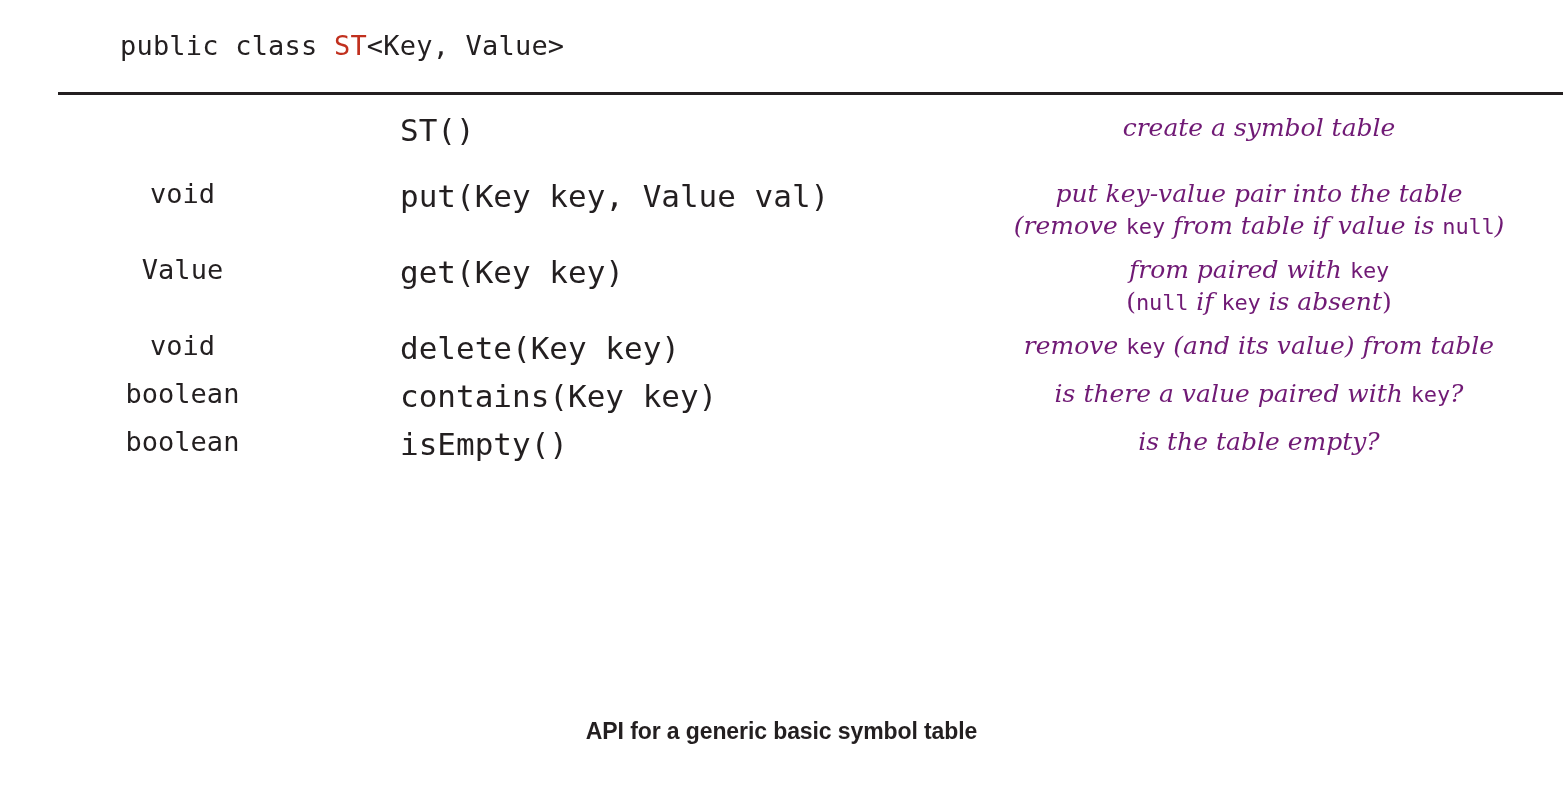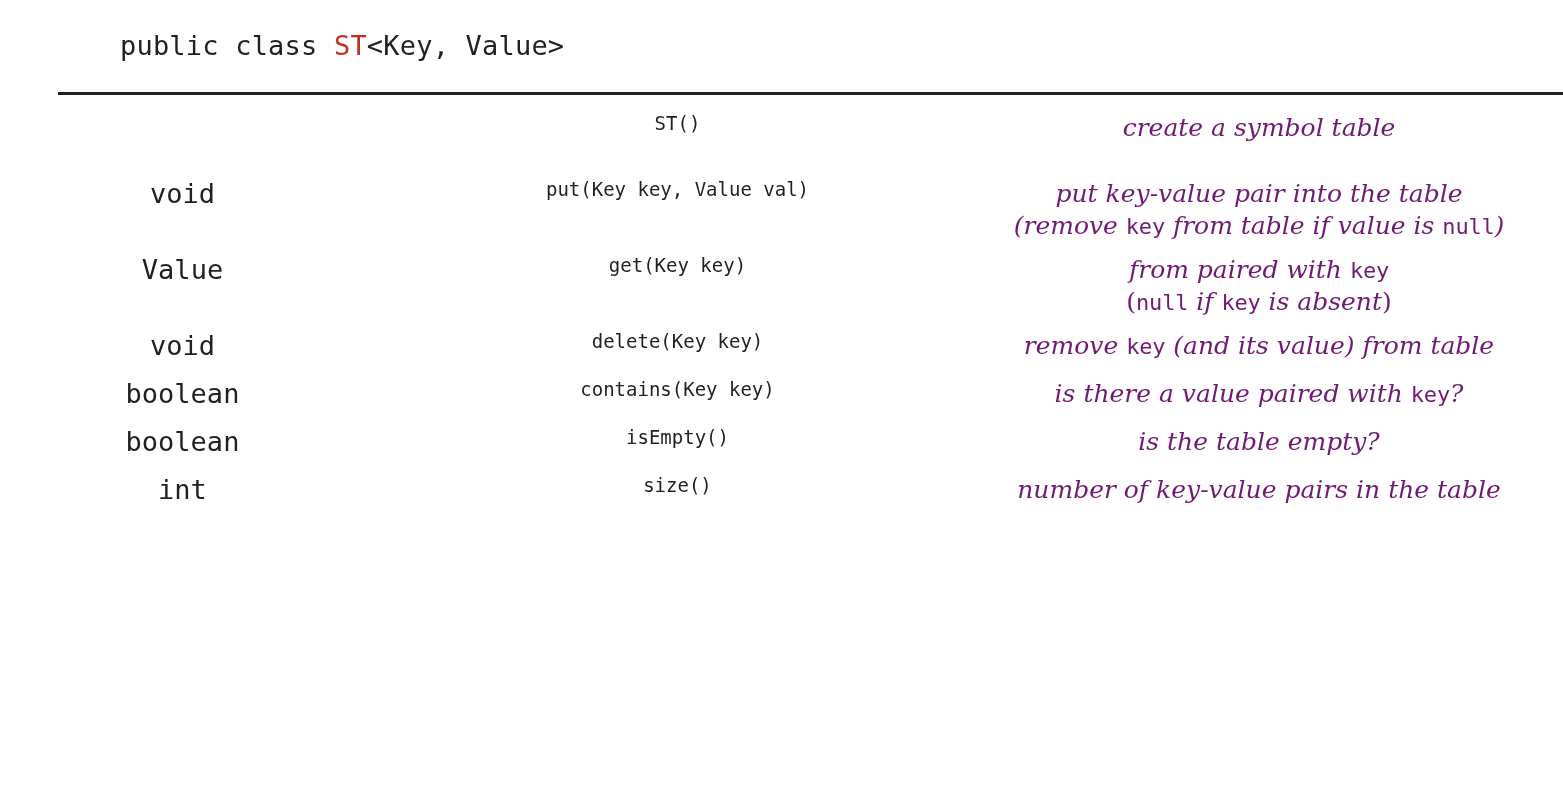--- a/index.html
+++ b/index.html
@@ -64,23 +64,23 @@
     width: 365px;
     text-align: center;
     font-family: "DejaVu Sans Mono", monospace;
     font-size: 27px;
     white-space: nowrap;
     color: #231f20;
   }
   .col-signature {
     width: 555px;
     padding-left: 35px !important;
-    text-align: center;
+    text-align: left;
     font-family: "DejaVu Sans Mono", monospace;
-    font-size: 19px;
+    font-size: 31px;
     white-space: nowrap;
     color: #231f20;
   }
   .col-description {
     text-align: center;
     font-family: "DejaVu Serif", serif;
     font-style: italic;
     font-size: 25px;
     color: #701a75;
     line-height: 1.28;
@@ -176,24 +176,18 @@
             <span class="desc-line"><span>is there a value paired with </span><span class="code">key</span><span>?</span></span>
           </td>
         </tr>
         <tr class="api-row row-short">
           <td class="col-return">boolean</td>
           <td class="col-signature">isEmpty()</td>
           <td class="col-description">
             <span class="desc-line"><span>is the table empty?</span></span>
           </td>
         </tr>
-        <tr class="api-row row-short">
-          <td class="col-return">int</td>
-          <td class="col-signature">size()</td>
-          <td class="col-description">
-            <span class="desc-line"><span>number of key-value pairs in the table</span></span>
-          </td>
-        </tr>
       </tbody>
   </table>
 
+  <div class="figure-caption">API for a generic basic symbol table</div>
 
 </div>
 
 </body></html>

